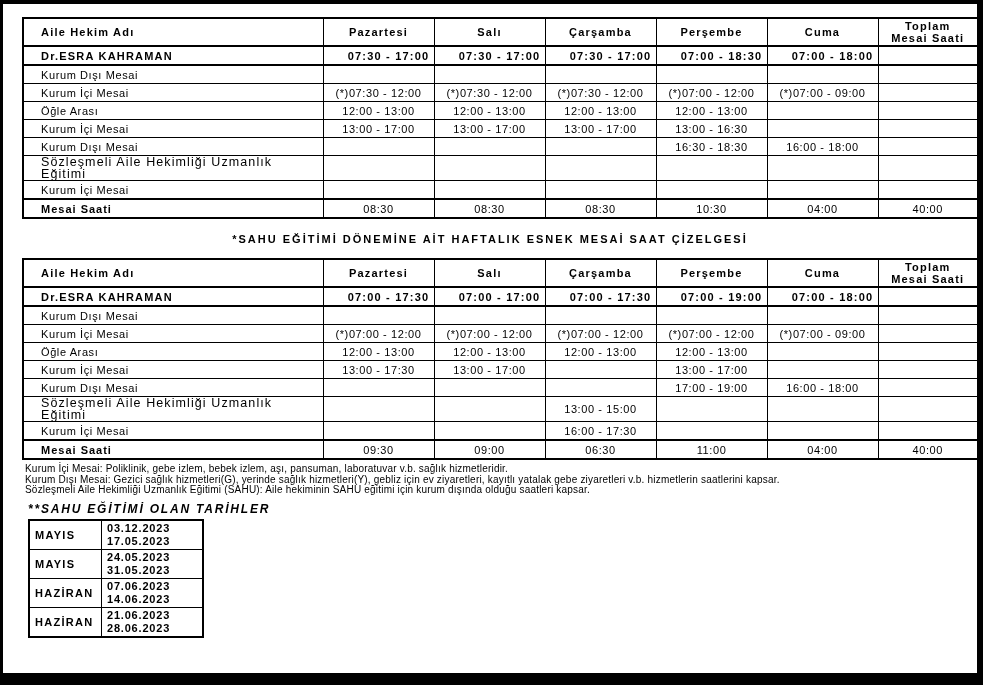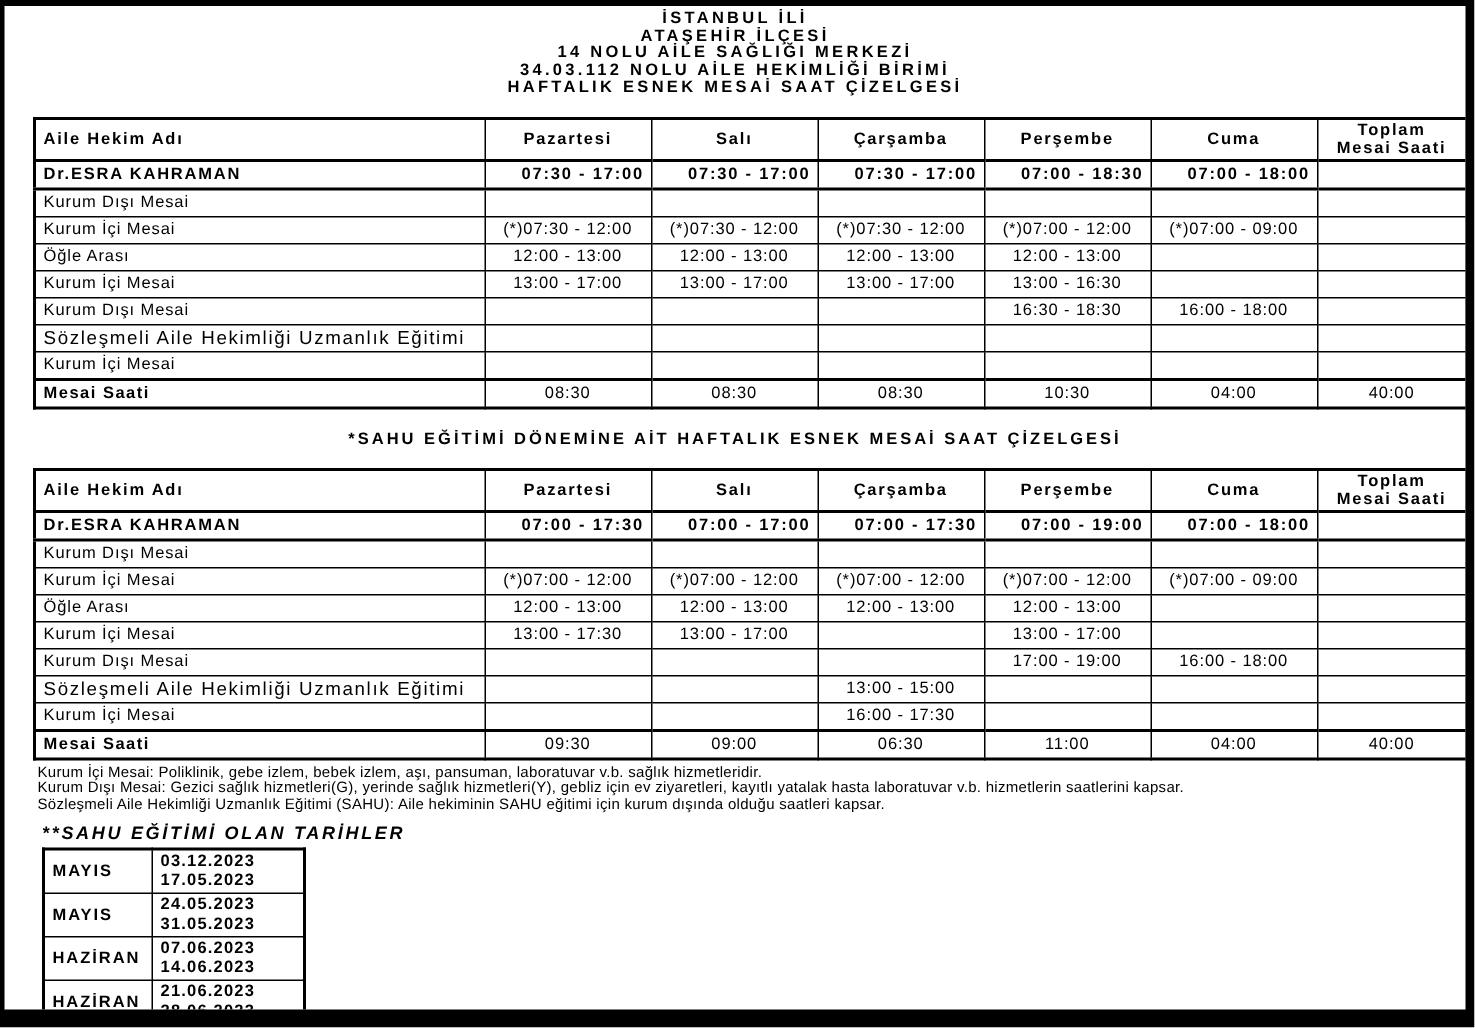--- a/index.html
+++ b/index.html
@@ -15,21 +15,21 @@
   }
   table.sched{
     margin:13px 0 0 19px;width:955px;border-collapse:collapse;table-layout:fixed;
     border:2px solid #000;font-size:11px;
   }
   table.sched th,table.sched td{
     border:1px solid #000;height:17px;padding:0 3px;text-align:center;
     letter-spacing:0.6px;overflow:hidden;white-space:pre-line;line-height:12px;
   }
   table.sched thead th{height:26px;font-weight:bold;letter-spacing:1.2px;border-bottom:2px solid #000;}
-  table.sched .label-col{text-align:left;padding-left:5px;}
+  table.sched .label-col{text-align:left;padding-left:17px;}
   table.sched col.c-label{width:300px;}
   table.sched col.c-day{width:111px;}
   table.sched col.c-total{width:100px;}
   tr.row-doctor td{font-weight:bold;letter-spacing:1.2px;border-bottom:2px solid #000;padding-left:23px;}
   tr.row-sahu td.label-col{font-size:12.5px;letter-spacing:1.1px;}
   tr.row-total td{border-top:2px solid #000;}
   tr.row-total td.label-col{font-weight:bold;letter-spacing:1px;}
   td.left{text-align:left;}
   .mid-title{text-align:center;font-weight:bold;font-size:11px;letter-spacing:2px;margin-top:14px;}
   .footnotes{margin:4px 0 0 22px;}
@@ -42,27 +42,20 @@
   table.dates td{border:1px solid #000;padding:0 0 0 5px;height:28px;vertical-align:middle;}
   table.dates td.month{width:66px;letter-spacing:1.3px;}
   table.dates td.datecell{width:95px;}
   table.dates .dline{line-height:13px;letter-spacing:0.8px;}
 </style>
 </head>
 <body>
 
 <div class="page">
 
-  <div class="doc-header">
-      <div class="hline">İSTANBUL İLİ</div>
-      <div class="hline">ATAŞEHİR İLÇESİ</div>
-      <div class="hline">14 NOLU AİLE SAĞLIĞI MERKEZİ</div>
-      <div class="hline">34.03.112 NOLU AİLE HEKİMLİĞİ BİRİMİ</div>
-      <div class="hline">HAFTALIK ESNEK MESAİ SAAT ÇİZELGESİ</div>
-    </div>
 
   <table class="sched">
       <colgroup>
         <col class="c-label">
         <col class="c-day">
         <col class="c-day">
         <col class="c-day">
         <col class="c-day">
         <col class="c-day">
         <col class="c-total">
@@ -268,21 +261,21 @@
           <td>06:30</td>
           <td>11:00</td>
           <td>04:00</td>
           <td>40:00</td>
         </tr>
       </tbody>
     </table>
 
   <div class="footnotes">
       <div class="fline">Kurum İçi Mesai: Poliklinik, gebe izlem, bebek izlem, aşı, pansuman, laboratuvar v.b. sağlık hizmetleridir.</div>
-      <div class="fline">Kurum Dışı Mesai: Gezici sağlık hizmetleri(G), yerinde sağlık hizmetleri(Y), gebliz için ev ziyaretleri, kayıtlı yatalak hasta laboratuvar v.b. hizmetlerin saatlerini kapsar.</div>
+      <div class="fline">Kurum Dışı Mesai: Gezici sağlık hizmetleri(G), yerinde sağlık hizmetleri(Y), gebliz için ev ziyaretleri, kayıtlı yatalak gebe ziyaretleri v.b. hizmetlerin saatlerini kapsar.</div>
       <div class="fline">Sözleşmeli Aile Hekimliği Uzmanlık Eğitimi (SAHU): Aile hekiminin SAHU eğitimi için kurum dışında olduğu saatleri kapsar.</div>
     </div>
 
   <div class="sahu-title">**SAHU EĞİTİMİ OLAN TARİHLER</div>
 
   <table class="dates">
       <tbody>
         <tr>
           <td class="month">MAYIS</td>
           <td class="datecell">

